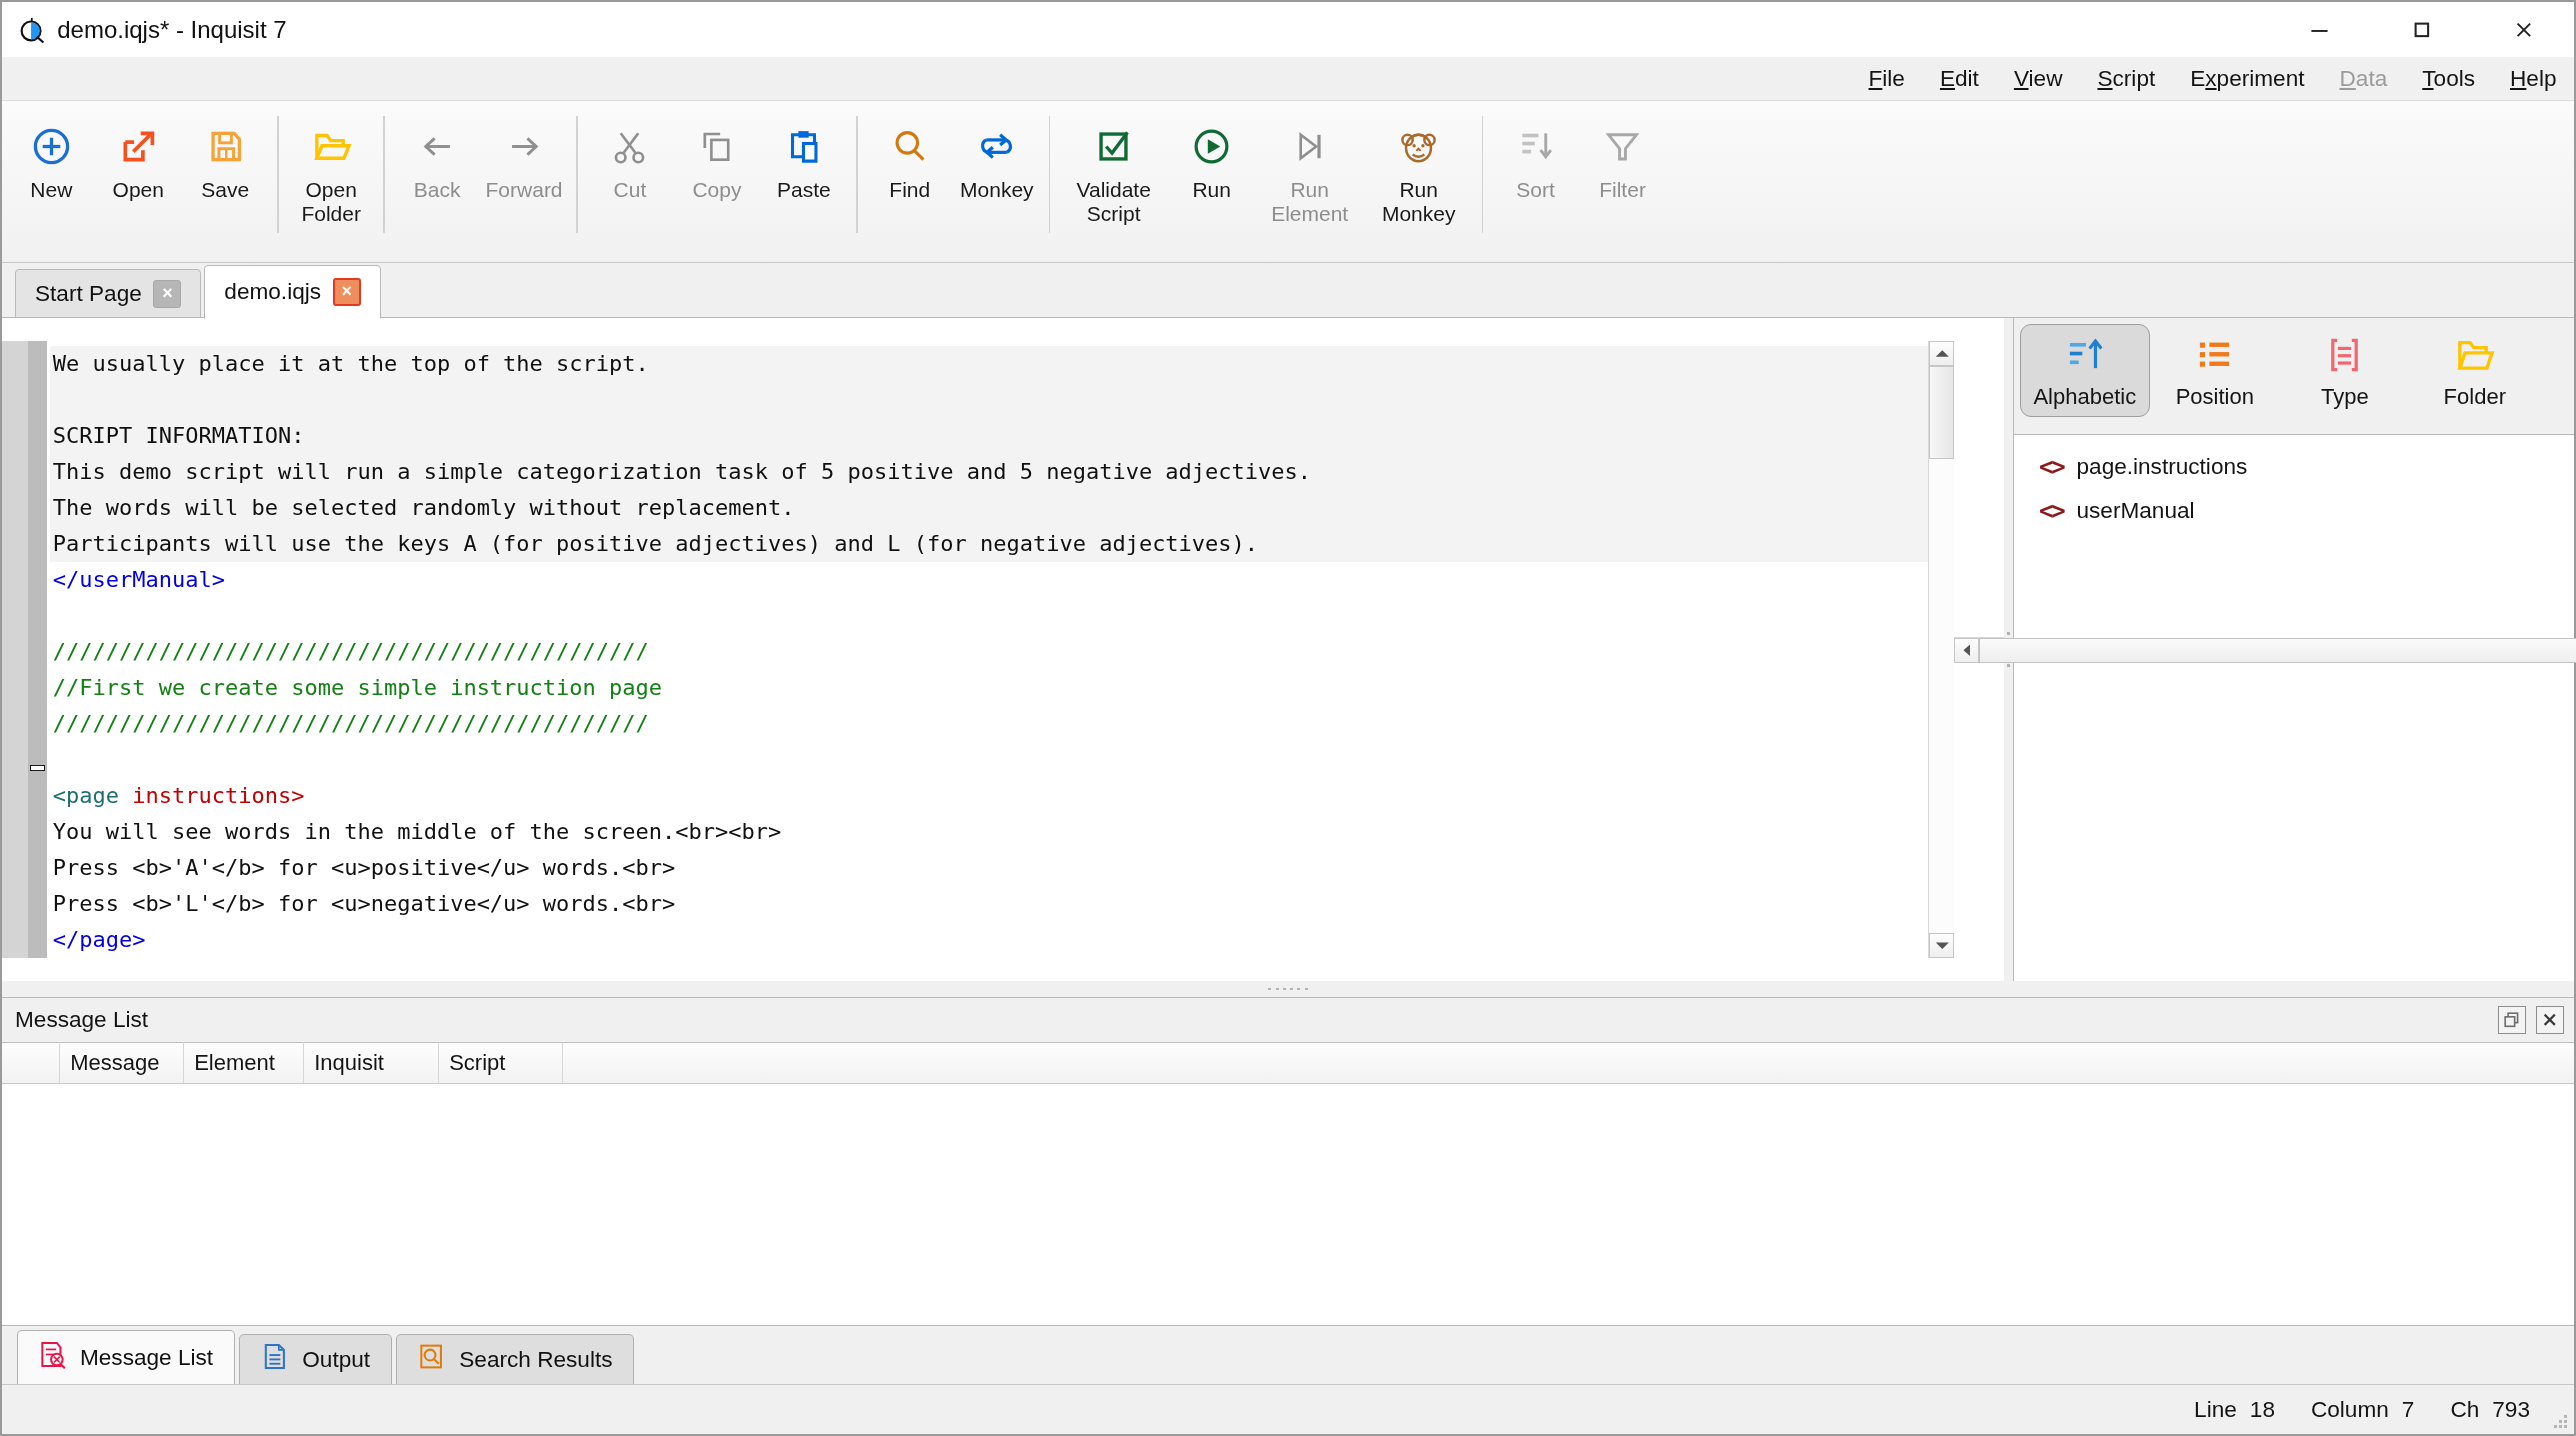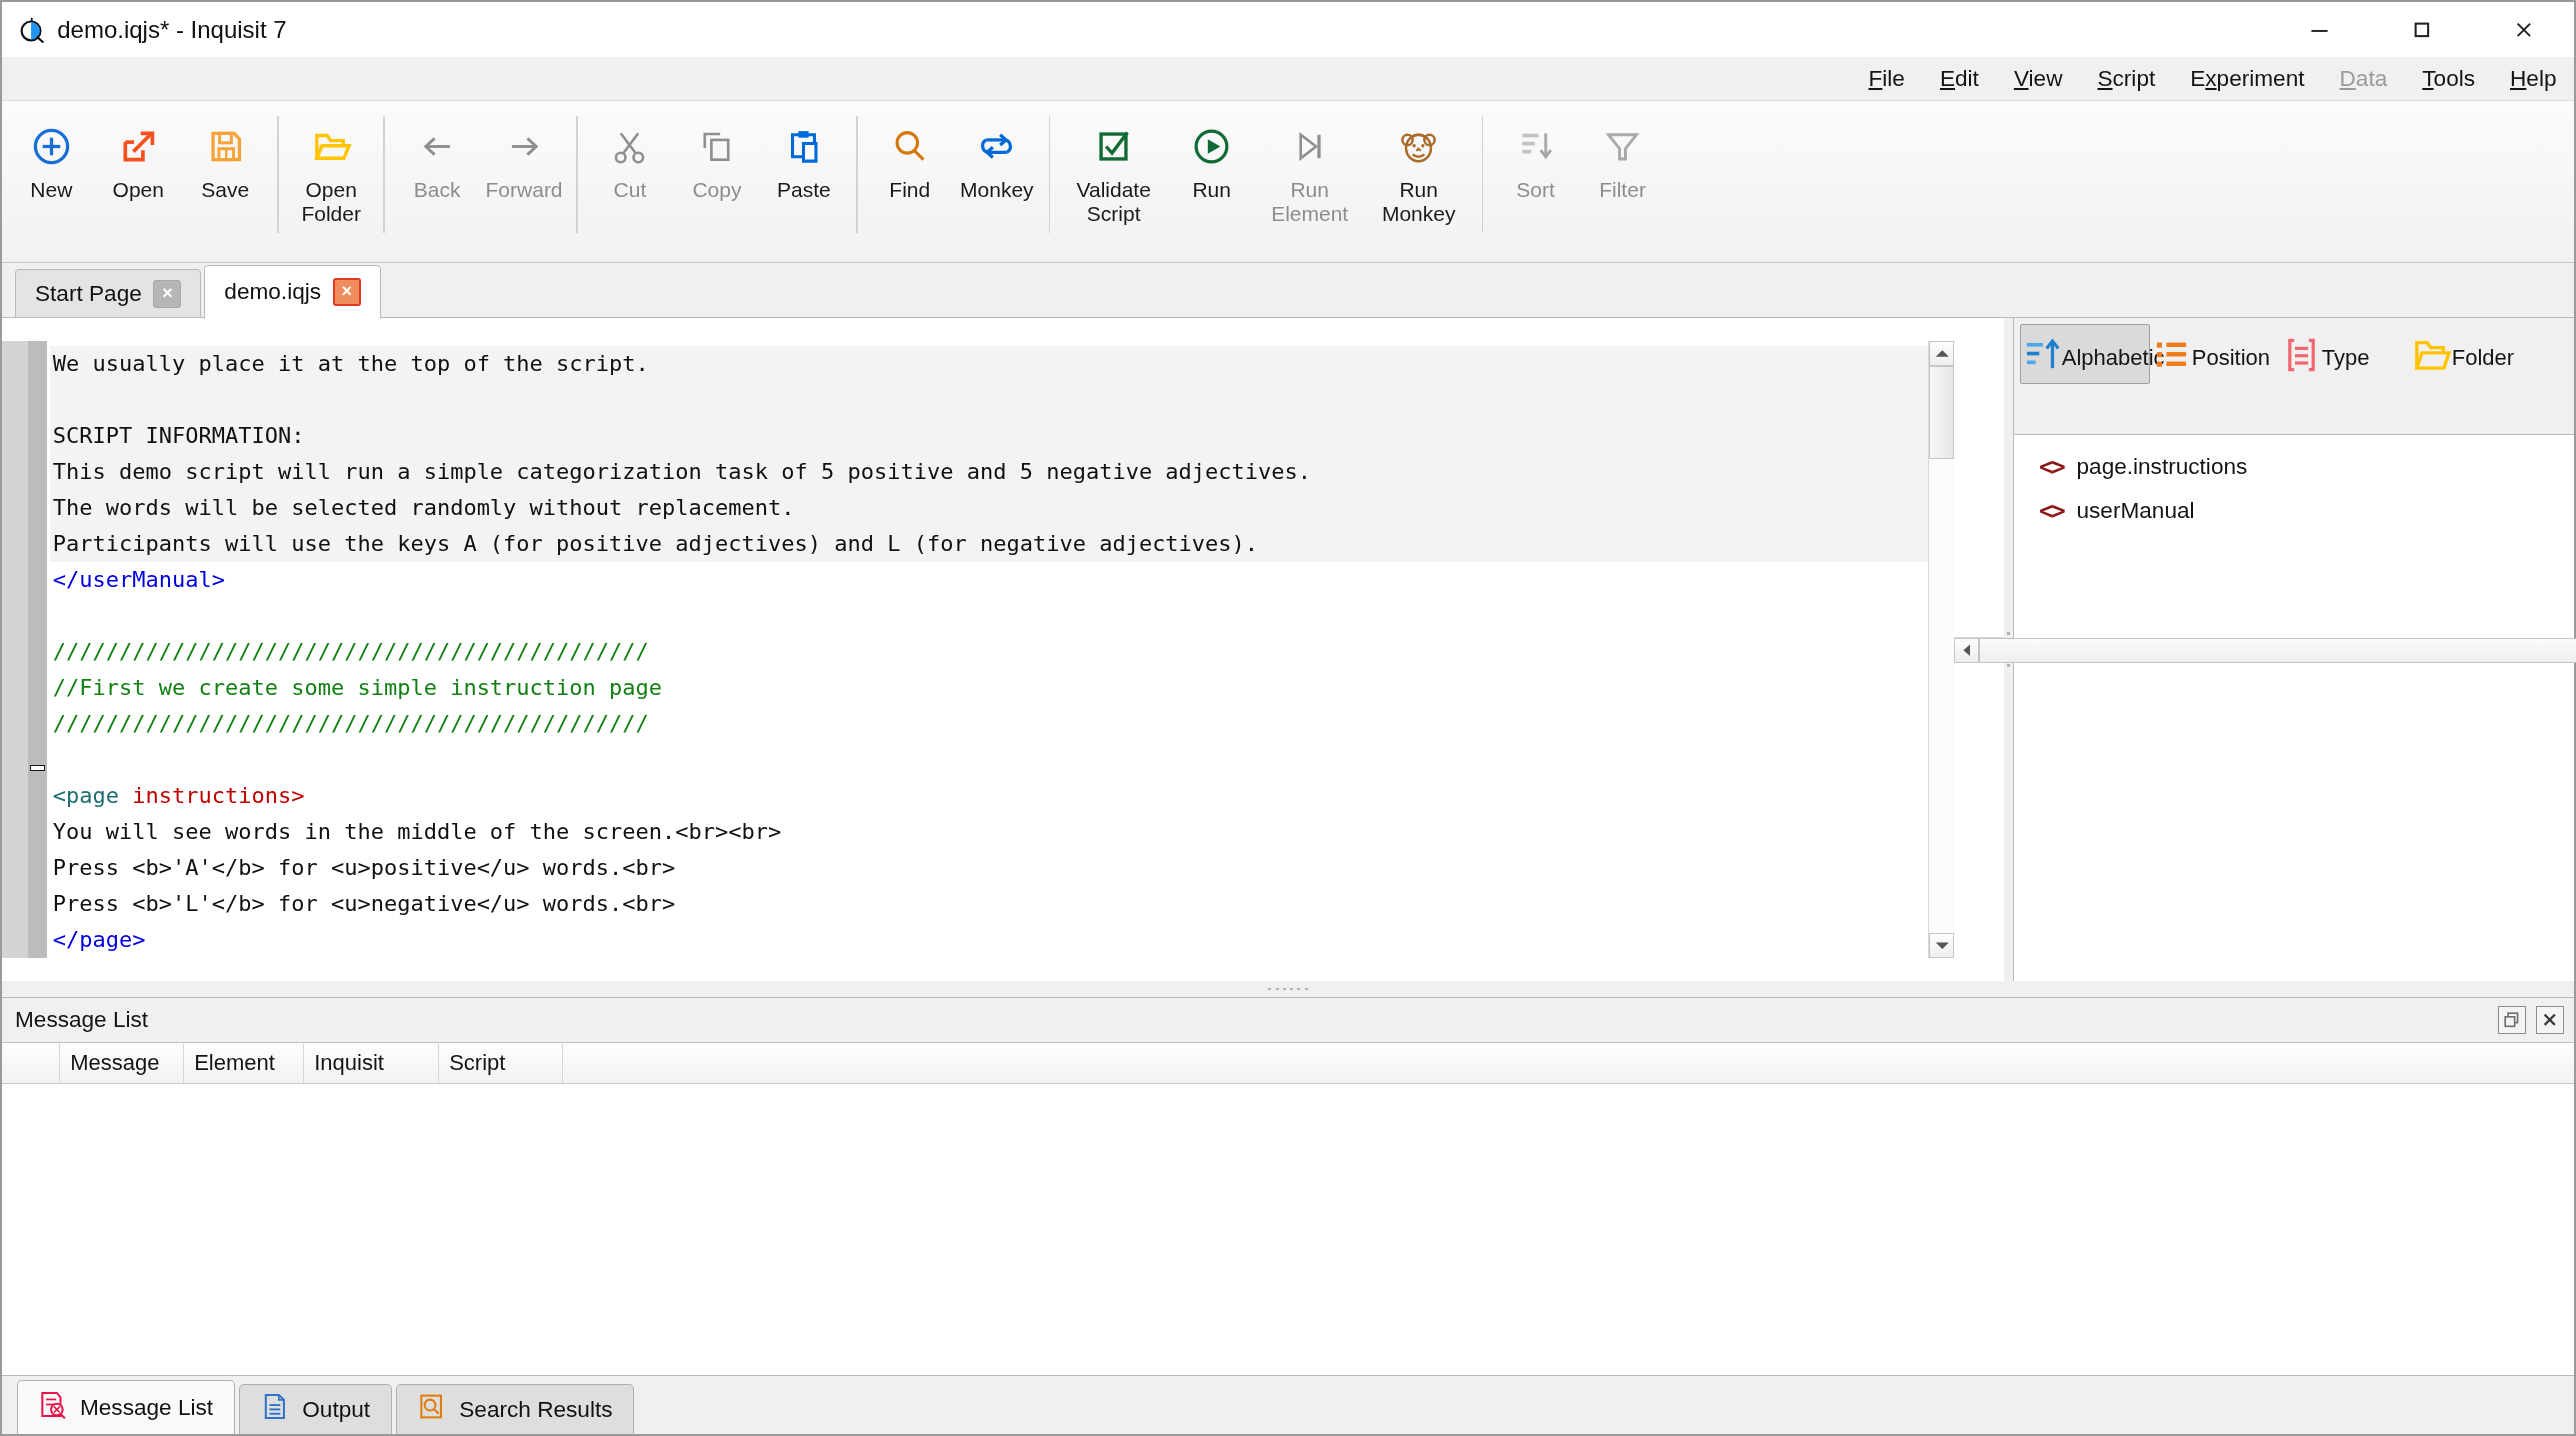--- a/index.html
+++ b/index.html
@@ -195,22 +195,22 @@
     border-left: 1.5px solid #b9b9b9;
   }
   .rp-toolbar {
     height: 117px; min-height: 117px;
     background: #f0f0f0;
     display: flex; align-items: flex-start; padding: 5.8px 0 0 5.8px;
     border-bottom: 1.5px solid #b9b9b9;
   }
   .rp-btn {
     width: 130px; padding: 7.3px 0 5.8px 0;
-    display: flex; flex-direction: row; align-items: center;
-    border: 1.5px solid transparent; border-radius: 2px;
+    display: flex; flex-direction: column; align-items: center;
+    border: 1.5px solid transparent; border-radius: 11px;
   }
   .rp-btn.selected { background: #dadada; border-color: #9e9e9e; }
   .rp-icon { height: 45px; display:flex; align-items:center; justify-content:center; }
   .rp-label { margin-top: 7.3px; font-size: 22px; color: #141414; }
   .rp-list { flex: 1; background: #ffffff; padding-top: 10.2px; }
   .rp-item {
     display: flex; align-items: center; gap: 13px;
     height: 44px; padding-left: 25px;
     font-size: 22.6px; color: #141414;
   }
@@ -747,15 +747,37 @@
             <circle cx="18" cy="18" r="7.5" fill="none" stroke="#e07b0a" stroke-width="2.8"></circle>
             <line x1="23" y1="23" x2="30" y2="30" stroke="#e07b0a" stroke-width="2.8"></line>
           </svg>
         </span>
         <span>Search Results</span>
       </div>
     </div>
 
   </div>
 
+  <div class="statusbar">
+    <span class="status-cell">
+      <span>Line</span>
+      <span>18</span>
+    </span>
+    <span class="status-cell">
+      <span>Column</span>
+      <span>7</span>
+    </span>
+    <span class="status-cell">
+      <span>Ch</span>
+      <span>793</span>
+    </span>
+    <span class="grip">
+      <i style="right:1.5px;bottom:1.5px;"></i>
+        <i style="right:6.6px;bottom:1.5px;"></i>
+        <i style="right:11.7px;bottom:1.5px;"></i>
+      <i style="right:1.5px;bottom:6.6px;"></i>
+        <i style="right:6.6px;bottom:6.6px;"></i>
+      <i style="right:1.5px;bottom:11.7px;"></i>
+    </span>
+  </div>
 
 </div>
 
 
 </body></html>

